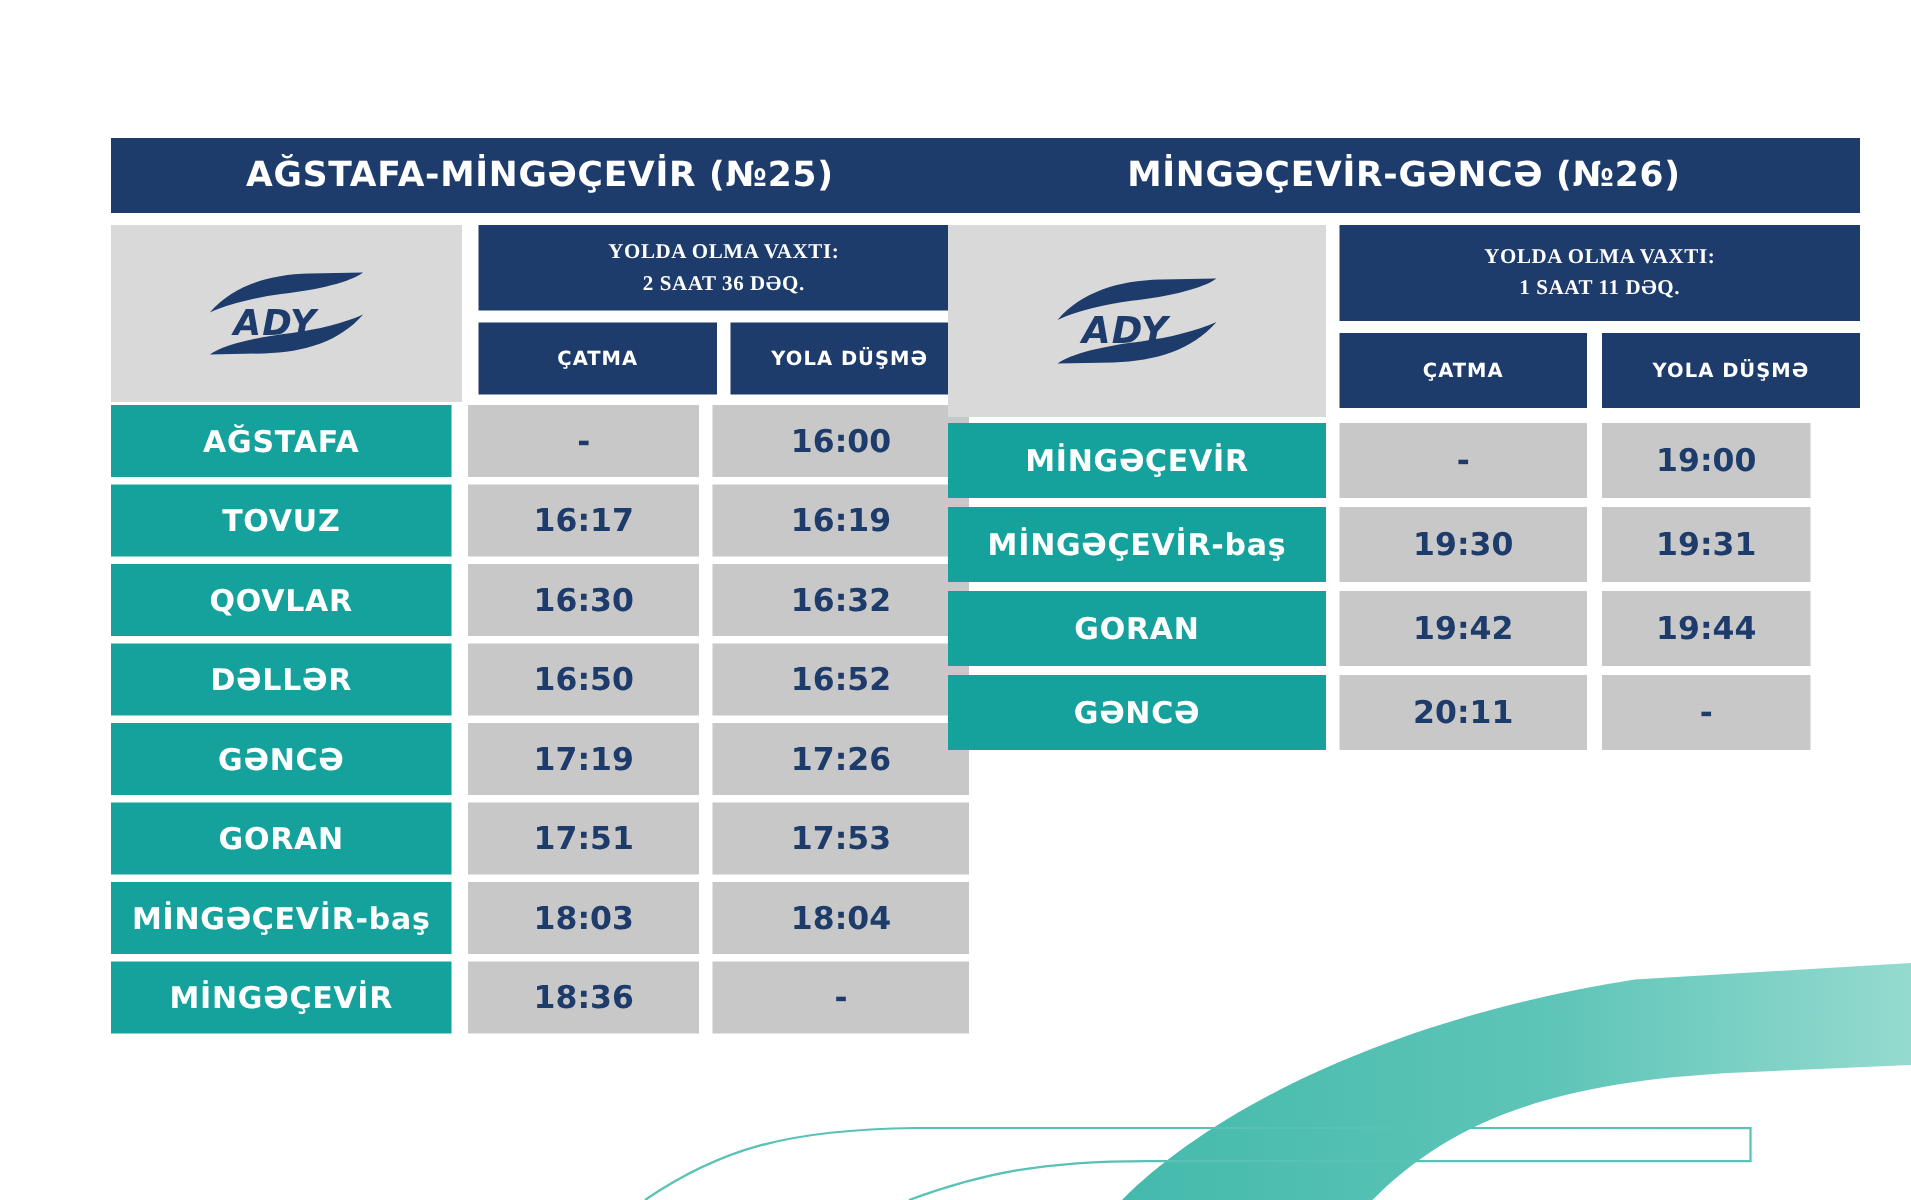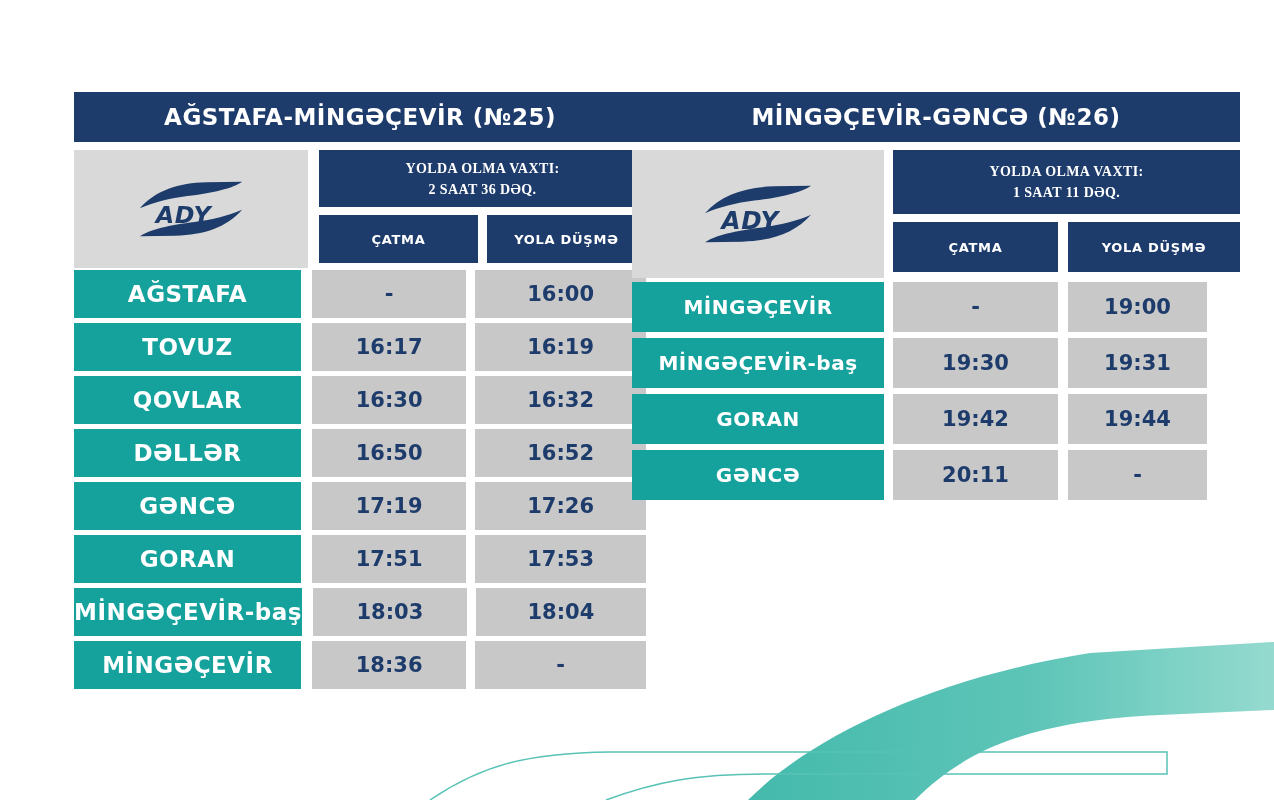--- a/index.html
+++ b/index.html
@@ -47,21 +47,21 @@
     display:flex;align-items:center;justify-content:center;
   }
   
   .t1{left:48px;top:92px;width:572px;height:602px;margin-left:26px;}
   .t1 .logo-cell{left:0;top:58px;width:234px;height:118px;}
   .t1 .travel{left:245px;top:58px;width:327px;height:57px;}
   .t1 .col-arr{left:245px;top:123px;width:159px;height:48px;}
   .t1 .col-dep{left:413px;top:123px;width:159px;height:48px;}
   .t1 .rows{left:0;top:178px;width:572px;}
   .t1 .row{height:48px;margin-bottom:5px;}
-  .t1 .station{width:234px;margin-right:11px;font-size:23px;}
+  .t1 .station{width:234px;margin-right:11px;font-size:20px;}
   .t1 .time.arr{width:159px;margin-right:9px;font-size:21px;}
   .t1 .time.dep{width:176px;font-size:21px;}
   
   .t2{left:632px;top:92px;width:608px;height:410px;}
   .t2 .logo-cell{left:0;top:58px;width:252px;height:128px;}
   .t2 .travel{left:261px;top:58px;width:347px;height:64px;}
   .t2 .col-arr{left:261px;top:130px;width:165px;height:50px;}
   .t2 .col-dep{left:436px;top:130px;width:172px;height:50px;}
   .t2 .rows{left:0;top:190px;width:608px;}
   .t2 .row{height:50px;margin-bottom:6px;}

